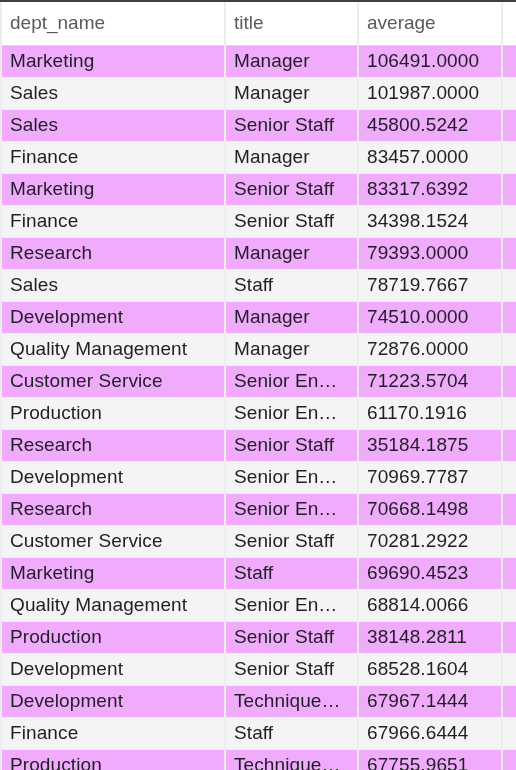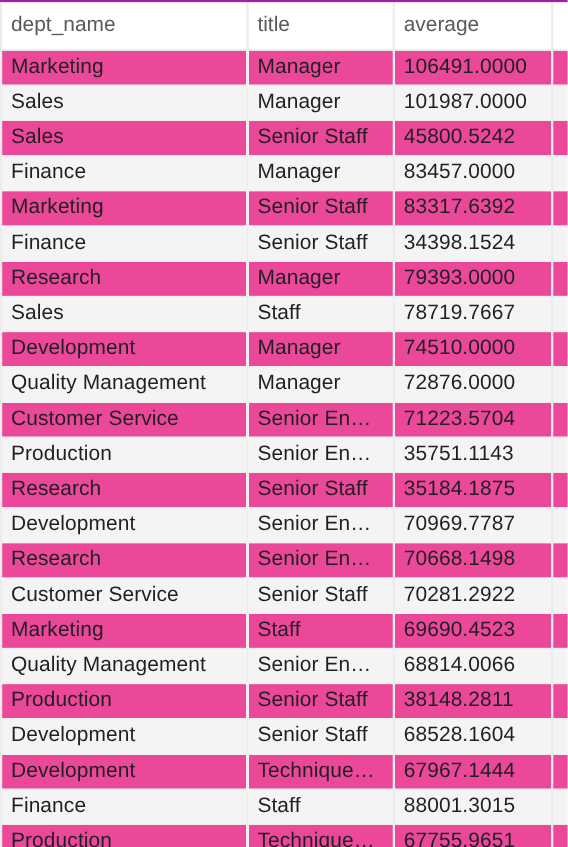--- a/index.html
+++ b/index.html
@@ -15,21 +15,21 @@
     -webkit-font-smoothing: antialiased;
   }
 
   
   .result-grid {
     position: relative;
     width: 516px;
     height: 770px;
     overflow: hidden;
     box-sizing: border-box;
-    border-top: 2px solid #a21caf;
+    border-top: 2px solid #404040;
   }
 
   table.grid {
     border-collapse: collapse;
     table-layout: fixed;
     width: 560px;           
     margin: 0;
     padding: 0;
   }
 
@@ -67,21 +67,21 @@
     font-size: 19px;
     color: #1f1f24;
     border-bottom: 1px solid #ececec;
     border-left: 2px solid #ececec;
     white-space: nowrap;
     overflow: hidden;
     text-overflow: ellipsis;
     letter-spacing: 0.1px;
   }
 
-  tbody tr.odd td { background: #ec4899; }
+  tbody tr.odd td { background: #f0abfc; }
   tbody tr.even td { background: #f4f4f4; }
 
   
   td.spill, th.spill { padding: 0; }
 </style>
 </head>
 <body>
 
 <div class="result-grid">
   <table class="grid">
@@ -162,21 +162,21 @@
         </tr>
         <tr class="odd">
           <td>Customer Service</td>
           <td>Senior En…</td>
           <td>71223.5704</td>
           <td class="spill"></td>
         </tr>
         <tr class="even">
           <td>Production</td>
           <td>Senior En…</td>
-          <td>35751.1143</td>
+          <td>61170.1916</td>
           <td class="spill"></td>
         </tr>
         <tr class="odd">
           <td>Research</td>
           <td>Senior Staff</td>
           <td>35184.1875</td>
           <td class="spill"></td>
         </tr>
         <tr class="even">
           <td>Development</td>
@@ -222,21 +222,21 @@
         </tr>
         <tr class="odd">
           <td>Development</td>
           <td>Technique…</td>
           <td>67967.1444</td>
           <td class="spill"></td>
         </tr>
         <tr class="even">
           <td>Finance</td>
           <td>Staff</td>
-          <td>88001.3015</td>
+          <td>67966.6444</td>
           <td class="spill"></td>
         </tr>
         <tr class="odd">
           <td>Production</td>
           <td>Technique…</td>
           <td>67755.9651</td>
           <td class="spill"></td>
         </tr>
       </tbody>
   </table>

